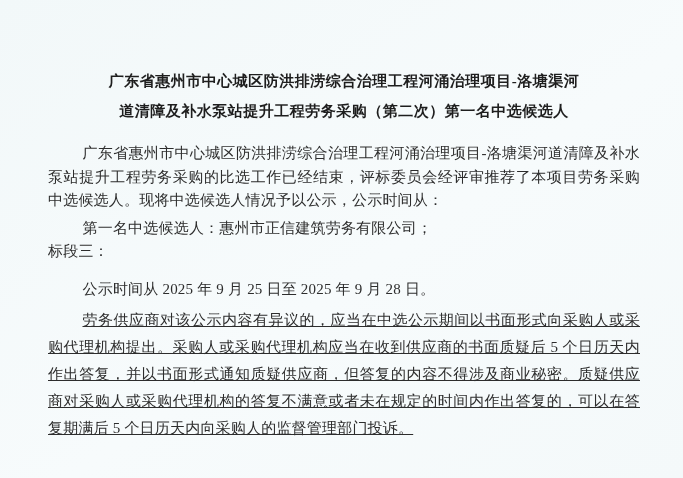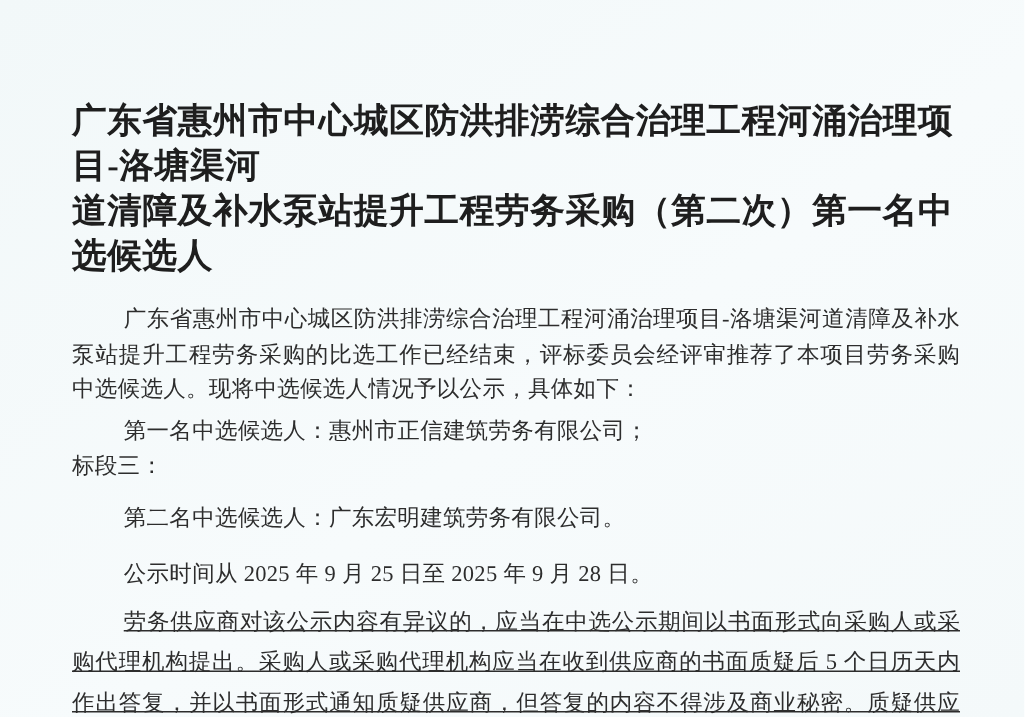--- a/index.html
+++ b/index.html
@@ -19,24 +19,24 @@
     background: linear-gradient(145deg, #f2f8f9 0%, #f7fbfc 55%, #f4f9fa 100%);
     color: #2d2d2d;
   }
   .content {
     position: absolute;
     left: 48px;
     top: 66px;
     width: 592px;
   }
   .doc-title {
-    font-size: 23px;
+    font-size: 15px;
     font-weight: bold;
     line-height: 30px;
-    text-align: left;
+    text-align: center;
     letter-spacing: 0.5px;
     color: #1e1e1e;
     margin: 0 0 16px 0;
   }
   .body-text {
     font-size: 15px;
     line-height: 23.5px;
     text-align: justify;
     letter-spacing: 0.2px;
     margin: 0;
@@ -53,26 +53,25 @@
 <body>
 
 <div class="page">
   <div class="content">
 
     <h1 class="doc-title">
       <span>广东省惠州市中心城区防洪排涝综合治理工程河涌治理项目-洛塘渠河</span><br>
       <span>道清障及补水泵站提升工程劳务采购（第二次）第一名中选候选人</span>
     </h1>
 
-    <p class="body-text indent">广东省惠州市中心城区防洪排涝综合治理工程河涌治理项目-洛塘渠河道清障及补水泵站提升工程劳务采购的比选工作已经结束，评标委员会经评审推荐了本项目劳务采购中选候选人。现将中选候选人情况予以公示，具体如下：</p>
+    <p class="body-text indent">广东省惠州市中心城区防洪排涝综合治理工程河涌治理项目-洛塘渠河道清障及补水泵站提升工程劳务采购的比选工作已经结束，评标委员会经评审推荐了本项目劳务采购中选候选人。现将中选候选人情况予以公示，公示时间从：</p>
 
     <p class="body-text indent candidate-1">第一名中选候选人：惠州市正信建筑劳务有限公司；</p>
 
     <p class="body-text">标段三：</p>
 
-    <p class="body-text indent candidate-2">第二名中选候选人：广东宏明建筑劳务有限公司。</p>
 
     <p class="body-text indent date-line">公示时间从 2025 年 9 月 25 日至 2025 年 9 月 28 日。</p>
 
     <p class="body-text indent objection">劳务供应商对该公示内容有异议的，应当在中选公示期间以书面形式向采购人或采购代理机构提出。采购人或采购代理机构应当在收到供应商的书面质疑后 5 个日历天内作出答复，并以书面形式通知质疑供应商，但答复的内容不得涉及商业秘密。质疑供应商对采购人或采购代理机构的答复不满意或者未在规定的时间内作出答复的，可以在答复期满后 5 个日历天内向采购人的监督管理部门投诉。</p>
 
   </div>
 </div>
 
 </body></html>

